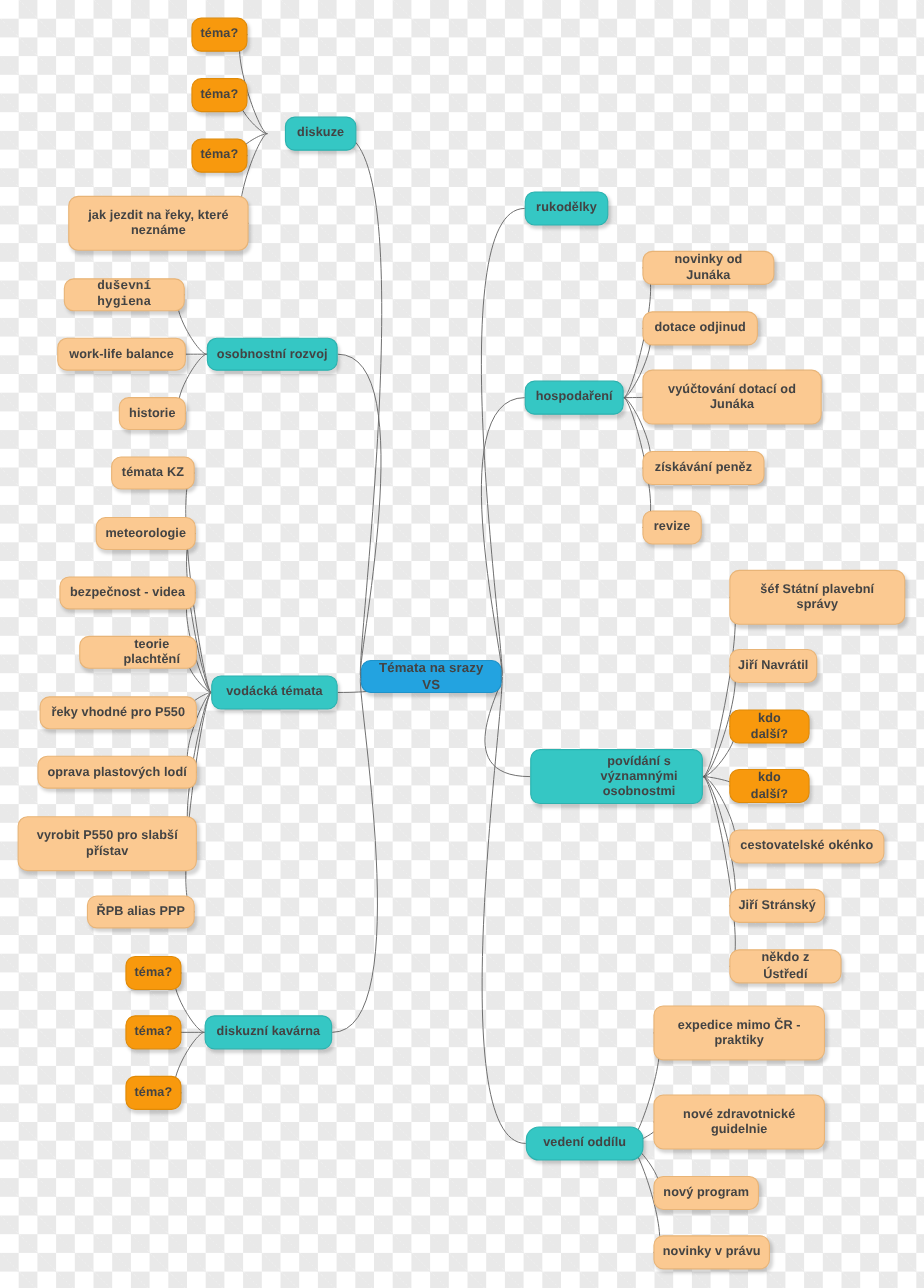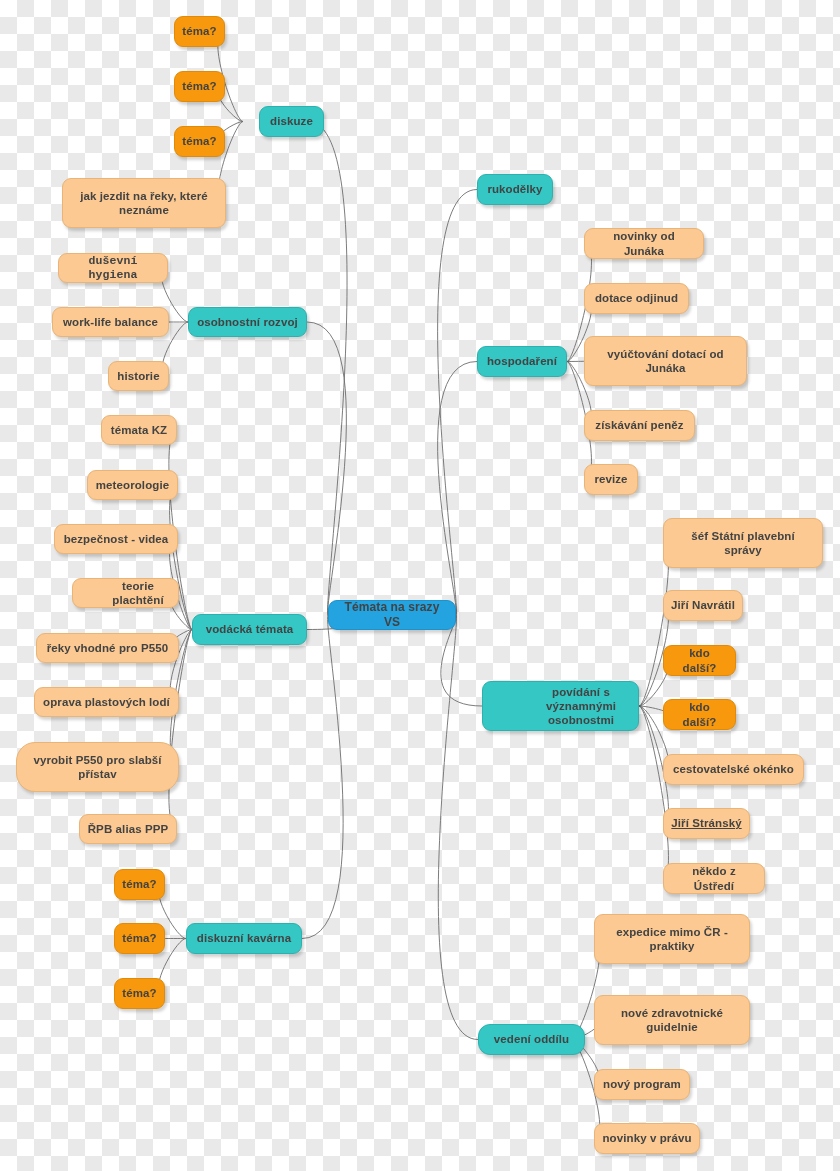--- a/index.html
+++ b/index.html
@@ -98,40 +98,40 @@
       <div class="node n-peach" style="left: 58px; top: 253px; width: 110px; height: 30px; font-family: Liberation Mono, monospace;">duševní hygiena</div>
       <div class="node n-peach" style="left: 52px; top: 307px; width: 117px; height: 30px;">work-life balance</div>
       <div class="node n-peach" style="left: 108px; top: 361px; width: 61px; height: 30px;">historie</div>
       <div class="node n-teal" style="left: 192px; top: 614px; width: 115px; height: 31px;">vodácká témata</div>
       <div class="node n-peach" style="left: 101px; top: 415px; width: 76px; height: 30px;">témata KZ</div>
       <div class="node n-peach" style="left: 87px; top: 470px; width: 91px; height: 30px;">meteorologie</div>
       <div class="node n-peach" style="left: 54px; top: 524px; width: 124px; height: 30px;">bezpečnost - videa</div>
       <div class="node n-peach" style="left: 72px; top: 578px; width: 107px; height: 30px; padding-left: 32px;">teorie plachtění</div>
       <div class="node n-peach" style="left: 36px; top: 633px; width: 143px; height: 30px;">řeky vhodné pro P550</div>
       <div class="node n-peach" style="left: 34px; top: 687px; width: 145px; height: 30px;">oprava plastových lodí</div>
-      <div class="node n-peach" style="left: 16px; top: 742px; width: 163px; height: 50px; border-radius: 19px;">vyrobit P550 pro slabší přístav</div>
+      <div class="node n-peach" style="left: 16px; top: 742px; width: 163px; height: 50px;">vyrobit P550 pro slabší přístav</div>
       <div class="node n-peach" style="left: 79px; top: 814px; width: 98px; height: 30px;">ŘPB alias PPP</div>
       <div class="node n-teal" style="left: 186px; top: 923px; width: 116px; height: 31px;">diskuzní kavárna</div>
       <div class="node n-orange" style="left: 114px; top: 869px; width: 51px; height: 31px;">téma?</div>
       <div class="node n-orange" style="left: 114px; top: 923px; width: 51px; height: 31px;">téma?</div>
       <div class="node n-orange" style="left: 114px; top: 978px; width: 51px; height: 31px;">téma?</div>
       <div class="node n-teal" style="left: 477px; top: 174px; width: 76px; height: 31px;">rukodělky</div>
       <div class="node n-teal" style="left: 477px; top: 346px; width: 90px; height: 31px;">hospodaření</div>
       <div class="node n-peach" style="left: 584px; top: 228px; width: 120px; height: 31px;">novinky od Junáka</div>
       <div class="node n-peach" style="left: 584px; top: 283px; width: 105px; height: 31px;">dotace odjinud</div>
       <div class="node n-peach" style="left: 584px; top: 336px; width: 163px; height: 50px;">vyúčtování dotací od Junáka</div>
       <div class="node n-peach" style="left: 584px; top: 410px; width: 111px; height: 31px;">získávání peněz</div>
       <div class="node n-peach" style="left: 584px; top: 464px; width: 54px; height: 31px;">revize</div>
       <div class="node n-teal" style="left: 482px; top: 681px; width: 157px; height: 50px; padding-left: 48px;">povídání s významnými osobnostmi</div>
       <div class="node n-peach" style="left: 663px; top: 518px; width: 160px; height: 50px;">šéf Státní plavební správy</div>
       <div class="node n-peach" style="left: 663px; top: 590px; width: 80px; height: 31px;">Jiří Navrátil</div>
       <div class="node n-orange" style="left: 663px; top: 645px; width: 73px; height: 31px;">kdo další?</div>
       <div class="node n-orange" style="left: 663px; top: 699px; width: 73px; height: 31px;">kdo další?</div>
       <div class="node n-peach" style="left: 663px; top: 754px; width: 141px; height: 31px;">cestovatelské okénko</div>
-      <div class="node n-peach" style="left: 663px; top: 808px; width: 87px; height: 31px; text-decoration: underline;">Jiří Stránský</div>
+      <div class="node n-peach" style="left: 663px; top: 808px; width: 87px; height: 31px;">Jiří Stránský</div>
       <div class="node n-peach" style="left: 663px; top: 863px; width: 102px; height: 31px;">někdo z Ústředí</div>
       <div class="node n-teal" style="left: 478px; top: 1024px; width: 107px; height: 31px; border-radius: 12px;">vedení oddílu</div>
       <div class="node n-peach" style="left: 594px; top: 914px; width: 156px; height: 50px;">expedice mimo ČR - praktiky</div>
       <div class="node n-peach" style="left: 594px; top: 995px; width: 156px; height: 50px;">nové zdravotnické guidelnie</div>
       <div class="node n-peach" style="left: 594px; top: 1069px; width: 96px; height: 31px;">nový program</div>
       <div class="node n-peach" style="left: 594px; top: 1123px; width: 106px; height: 31px;">novinky v právu</div>
       <div class="node n-center" style="left: 328px; top: 600px; width: 128px; height: 30px;">Témata na srazy VS</div>
     </div>
 </div>
 

